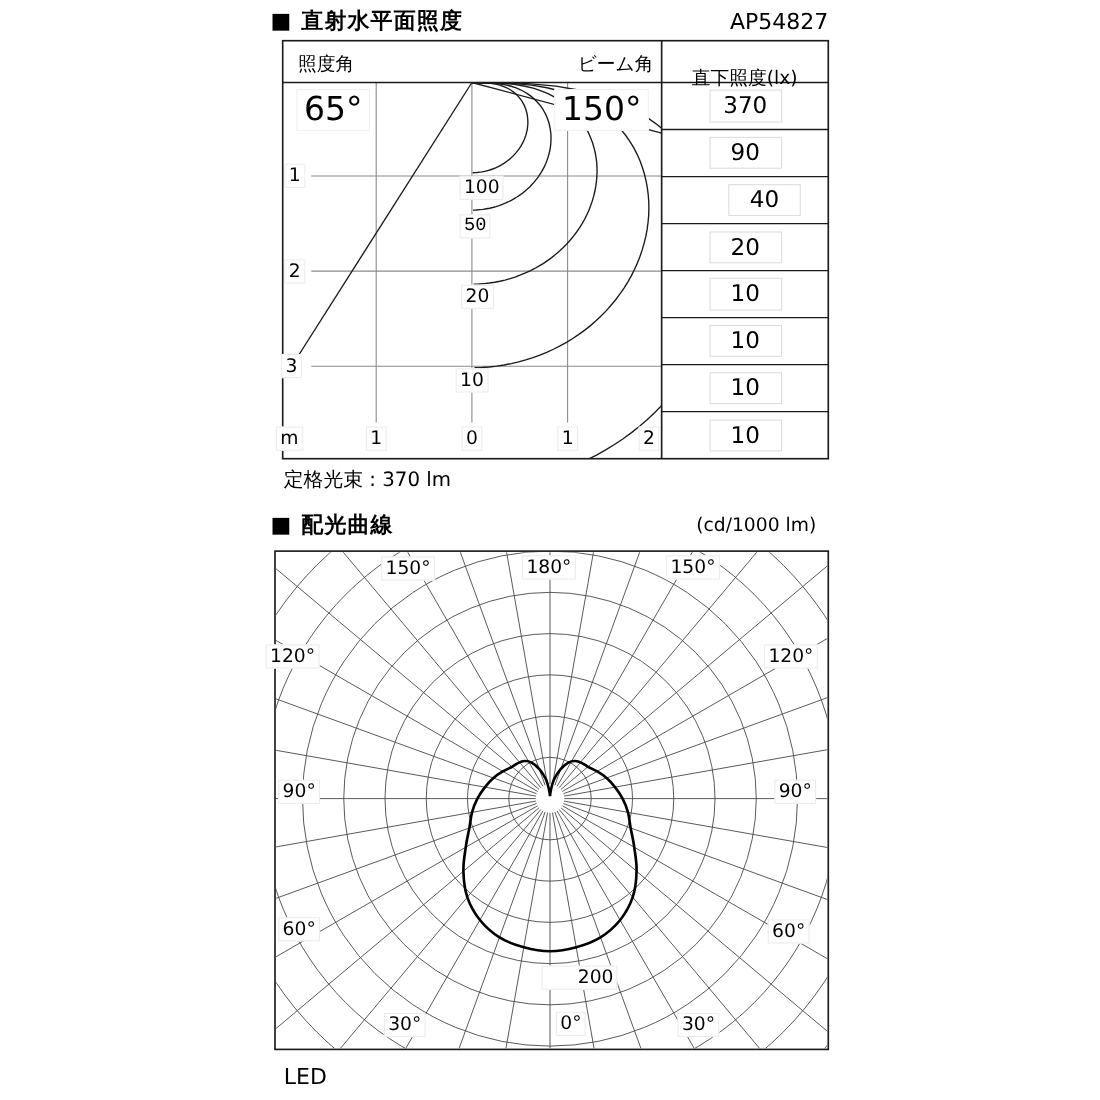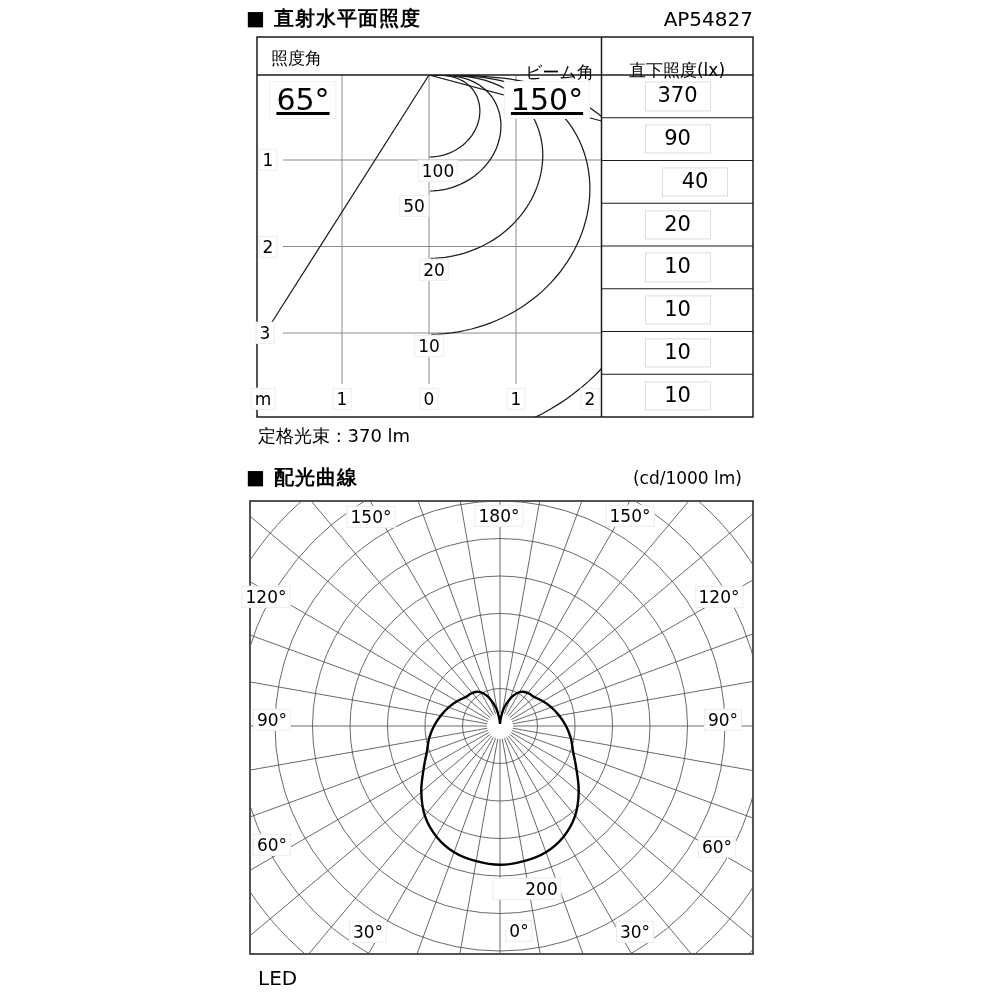--- a/index.html
+++ b/index.html
@@ -7,21 +7,21 @@
         font-family:"DejaVu Sans","Liberation Sans",sans-serif;color:#000;}
   svg.geom{position:absolute;left:0;top:0;}
   .grid{stroke:#8a8a8a;stroke-width:1;fill:none;}
   .curve{stroke:#1b1b1b;stroke-width:1.25;fill:none;}
   .pgrid{stroke:#4e4e4e;stroke-width:0.85;fill:none;}
   .boldcurve{stroke:#000;stroke-width:2.4;fill:none;stroke-linejoin:round;}
   .frame{stroke:#1b1b1b;stroke-width:1.5;fill:none;}
   .thin{stroke:#1b1b1b;stroke-width:1.2;fill:none;}
   .lbl{position:absolute;transform:translate(-50%,-50%);background:#fff;border:1px solid #ececec;
        padding:0 3px;font-size:17px;line-height:1.2;white-space:nowrap;}
-  .big{font-size:30px;padding:0 6px;border-color:#f0f0f0;text-decoration:underline;}
+  .big{font-size:30px;padding:0 6px;border-color:#f0f0f0;}
   .val{font-size:21px;min-width:46px;text-align:center;border-color:#ddd;padding:1px 9px;}
   .titleRow{position:absolute;font-size:20px;font-weight:bold;letter-spacing:1px;}
   .marker{display:inline-block;margin-right:8px;}
   .plain{position:absolute;font-size:20px;}
   .hdr{position:absolute;font-size:17px;}
   .ctr{transform:translate(-50%,0);}
 </style>
 </head>
 <body>
 
@@ -115,21 +115,21 @@
       <rect x="250" y="501" width="503" height="453" class="frame"></rect>
       <path d="M500.0 723.8C499.9 722.8 499.8 720.4 499.1 717.8C498.5 715.2 497.7 711.5 496.3 708.4C494.8 705.3 492.4 701.7 490.3 699.2C488.1 696.7 485.5 694.5 483.3 693.3C481.1 692.0 479.0 691.7 476.9 691.8C474.9 691.9 472.8 692.8 470.9 693.7C469.0 694.6 467.8 695.8 465.5 697.1C463.2 698.3 460.0 699.6 457.1 701.3C454.3 702.9 451.3 704.9 448.6 707.3C445.8 709.7 443.3 712.5 440.9 715.6C438.5 718.7 436.0 722.2 434.0 726.0C432.0 729.8 430.3 734.1 429.1 738.5C427.9 742.9 427.7 747.4 426.7 752.7C425.7 758.0 424.3 763.7 423.4 770.3C422.5 776.8 421.0 784.5 421.3 792.0C421.5 799.6 422.3 808.2 424.8 815.6C427.3 823.0 431.4 830.3 436.3 836.4C441.1 842.5 447.4 848.0 454.1 852.2C460.7 856.3 468.5 859.1 476.2 861.2C483.8 863.3 492.1 864.8 500.0 864.8C507.9 864.8 516.2 863.3 523.8 861.2C531.5 859.1 539.3 856.3 545.9 852.2C552.6 848.0 558.9 842.5 563.8 836.4C568.6 830.3 572.7 823.0 575.2 815.6C577.7 808.2 578.5 799.6 578.7 792.0C579.0 784.5 577.5 776.8 576.6 770.3C575.7 763.7 574.3 758.0 573.3 752.7C572.3 747.4 572.1 742.9 570.9 738.5C569.7 734.1 568.0 729.8 566.0 726.0C564.0 722.2 561.5 718.7 559.1 715.6C556.7 712.5 554.2 709.7 551.4 707.3C548.7 704.9 545.7 702.9 542.9 701.3C540.0 699.6 536.8 698.3 534.5 697.1C532.2 695.8 531.0 694.6 529.1 693.7C527.2 692.8 525.1 691.9 523.1 691.8C521.0 691.7 518.9 692.0 516.7 693.3C514.5 694.5 511.9 696.7 509.7 699.2C507.6 701.7 505.2 705.3 503.7 708.4C502.3 711.5 501.5 715.2 500.9 717.8C500.2 720.4 500.1 722.8 500.0 723.8" class="boldcurve"></path>
     </svg>
 
   <div class="titleRow" style="left:246px;top:5px;">
     <span class="marker">■</span><span>直射水平面照度</span>
   </div>
   <div class="plain" style="right:247px;top:7px;">AP54827</div>
 
   <div class="hdr" style="left:271px;top:47px;">照度角</div>
-  <div class="hdr" style="right:406px;top:61px;">ビーム角</div>
+  <div class="hdr" style="right:406px;top:47px;">ビーム角</div>
   <div class="hdr ctr" style="left:677px;top:47px;margin-top:12px;">直下照度(lx)</div>
 
   <div class="lbl big" style="left:303px;top:100px;">65°</div>
   <div class="lbl big" style="left:547px;top:100px;">150°</div>
 
   <div class="hdr" style="left:258px;top:424px;font-size:18px;">定格光束 : 370 lm</div>
 
   <div class="titleRow" style="left:246px;top:464px;">
     <span class="marker">■</span><span>配光曲線</span>
   </div>
@@ -139,21 +139,21 @@
 
 <div class="lbl " style="left: 268px; top: 160px;">1</div>
     <div class="lbl " style="left: 268px; top: 246.5px;">2</div>
     <div class="lbl " style="left: 265px; top: 333px;">3</div>
     <div class="lbl " style="left: 263px; top: 399px;">m</div>
     <div class="lbl " style="left: 342px; top: 399px;">1</div>
     <div class="lbl " style="left: 429px; top: 399px;">0</div>
     <div class="lbl " style="left: 516px; top: 399px;">1</div>
     <div class="lbl " style="left: 590px; top: 399px;">2</div>
     <div class="lbl " style="left: 438px; top: 171px;">100</div>
-    <div class="lbl " style="left: 414px; top: 206px;">50</div>
+    <div class="lbl " style="left: 432px; top: 206px; font-family: Liberation Mono, monospace;">50</div>
     <div class="lbl " style="left: 434px; top: 270px;">20</div>
     <div class="lbl " style="left: 429px; top: 346px;">10</div>
     <div class="lbl val" style="left: 677.5px; top: 96.4px;">370</div>
     <div class="lbl val" style="left: 677.5px; top: 139.15px;">90</div>
     <div class="lbl val" style="left: 695px; top: 181.9px;">40</div>
     <div class="lbl val" style="left: 677.5px; top: 224.65px;">20</div>
     <div class="lbl val" style="left: 677.5px; top: 267.4px;">10</div>
     <div class="lbl val" style="left: 677.5px; top: 310.15px;">10</div>
     <div class="lbl val" style="left: 677.5px; top: 352.9px;">10</div>
     <div class="lbl val" style="left: 677.5px; top: 395.65px;">10</div>

